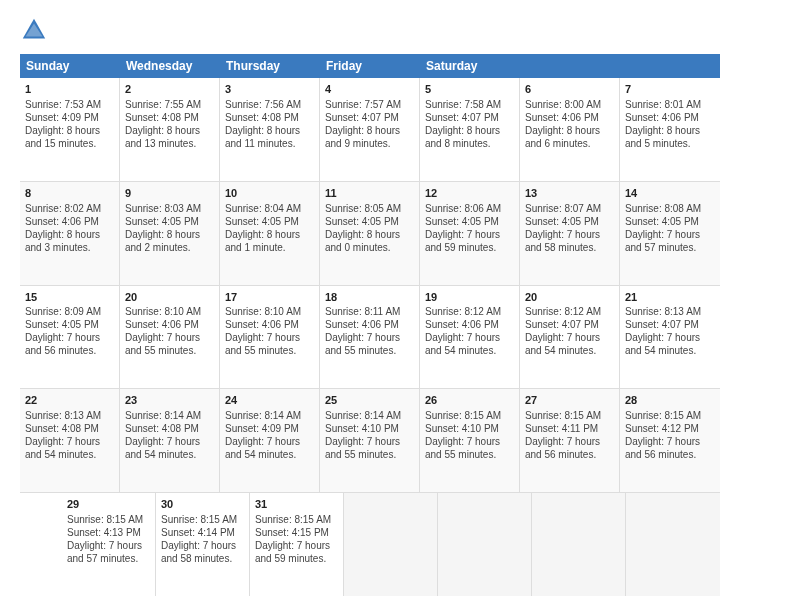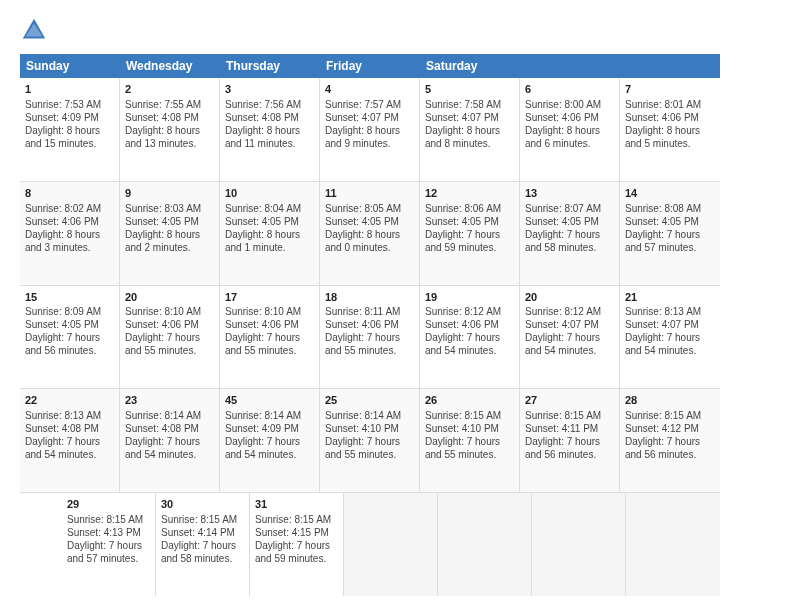--- a/index.html
+++ b/index.html
@@ -245,21 +245,21 @@
         <div class="cal-row">
           <div class="cal-cell alt-bg">
             <span class="day-num">22</span>
             <div class="info">Sunrise: 8:13 AM<br>Sunset: 4:08 PM<br>Daylight: 7 hours and 54 minutes.</div>
           </div>
           <div class="cal-cell alt-bg">
             <span class="day-num">23</span>
             <div class="info">Sunrise: 8:14 AM<br>Sunset: 4:08 PM<br>Daylight: 7 hours and 54 minutes.</div>
           </div>
           <div class="cal-cell alt-bg">
-            <span class="day-num">45</span>
+            <span class="day-num">24</span>
             <div class="info">Sunrise: 8:14 AM<br>Sunset: 4:09 PM<br>Daylight: 7 hours and 54 minutes.</div>
           </div>
           <div class="cal-cell alt-bg">
             <span class="day-num">25</span>
             <div class="info">Sunrise: 8:14 AM<br>Sunset: 4:10 PM<br>Daylight: 7 hours and 55 minutes.</div>
           </div>
           <div class="cal-cell alt-bg">
             <span class="day-num">26</span>
             <div class="info">Sunrise: 8:15 AM<br>Sunset: 4:10 PM<br>Daylight: 7 hours and 55 minutes.</div>
           </div>

